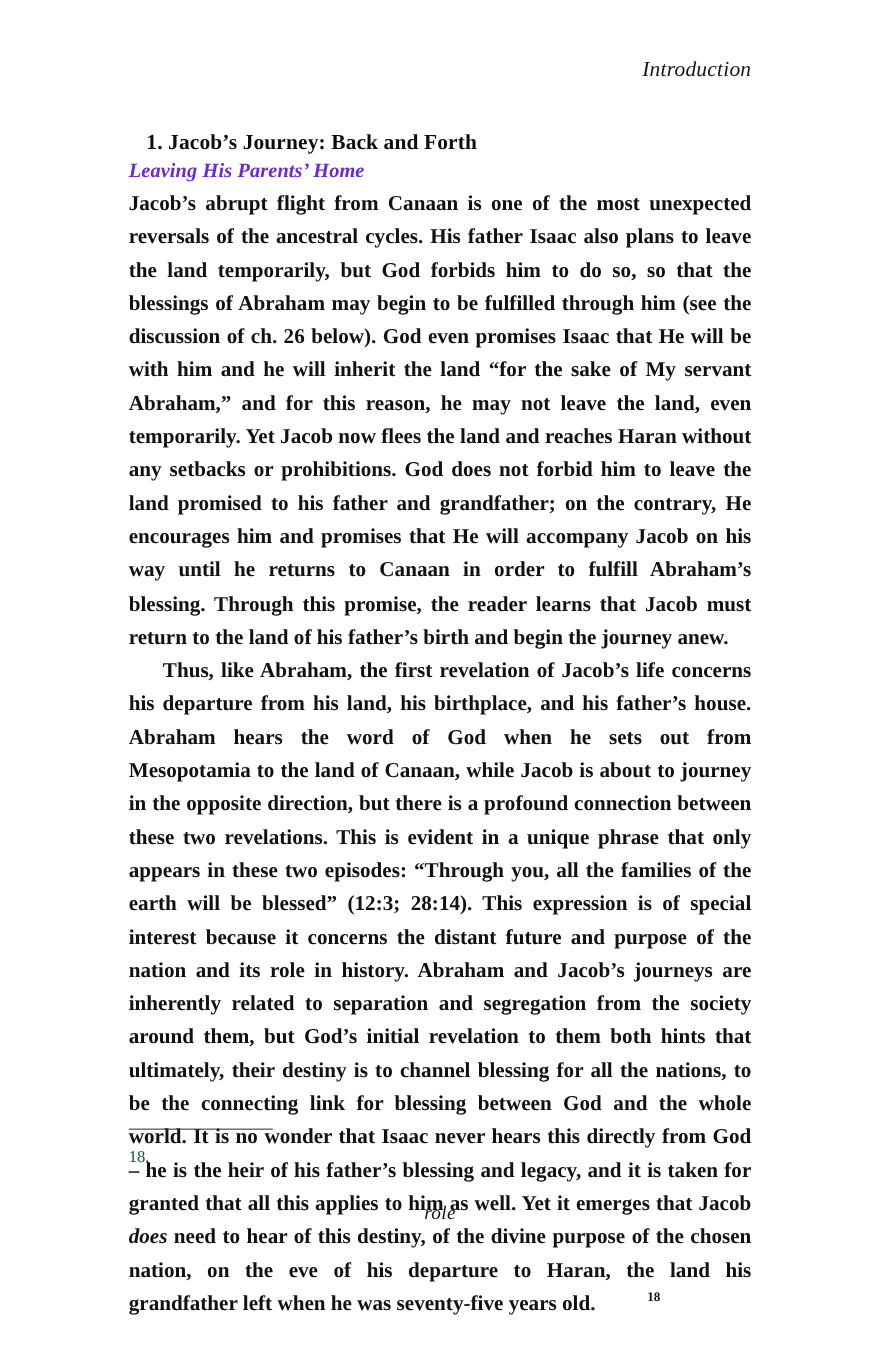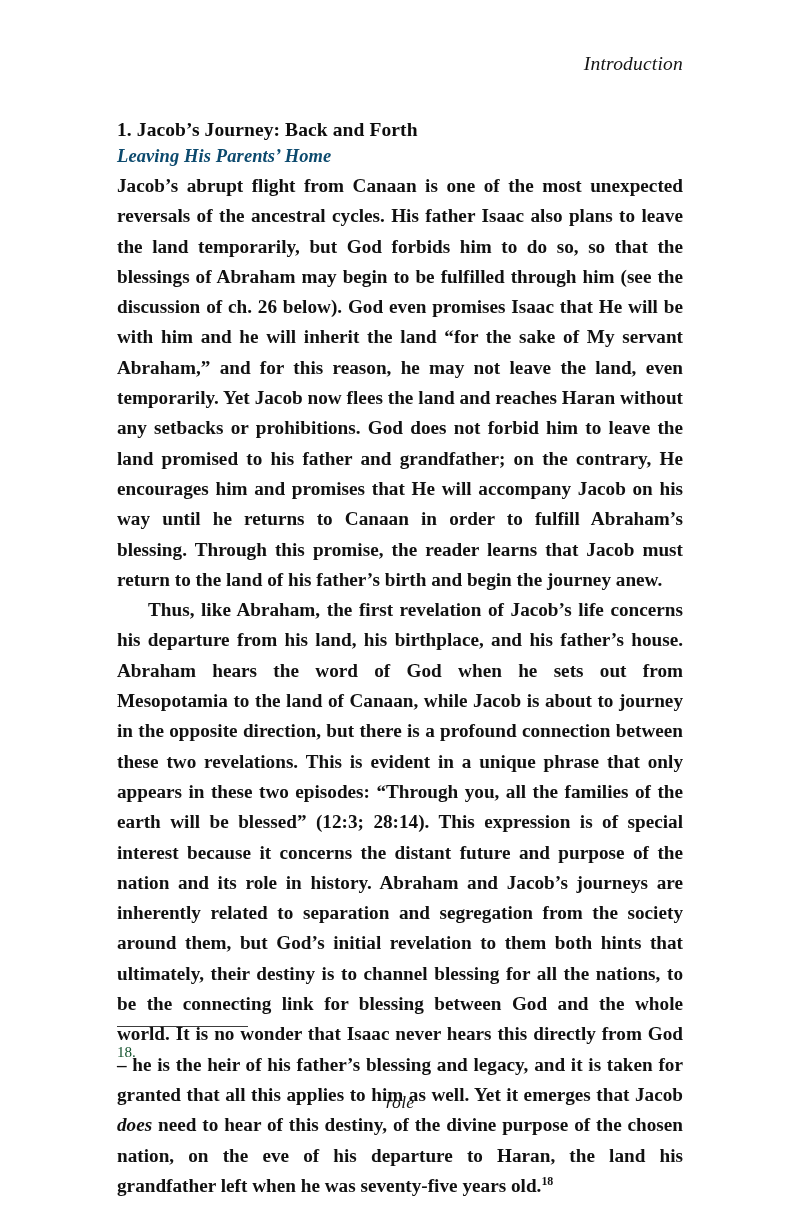--- a/index.html
+++ b/index.html
@@ -40,33 +40,33 @@
   .textblock {
     position: absolute;
     top: 118px;
     left: 117px;
     width: 566px;
   }
 
   h1.section-title {
     font-size: 19.5px;
     font-weight: bold;
-    margin: 0 0 1px 0;
+    margin: 0 0 1px 16px;
     line-height: 1.28;
     letter-spacing: 0.1px;
     color: #0d0d0d;
   }
   h2.subsection-title {
     font-size: 18.5px;
     font-weight: bold;
     font-style: italic;
     margin: 0 0 3px 0;
     line-height: 1.3;
     letter-spacing: 0.1px;
-    color: #0c4a6e;
+    color: #6d28d9;
   }
 
   p.body-par {
     font-size: 19.2px;
     line-height: 30.3px;
     margin: 0;
     text-align: justify;
     text-justify: inter-word;
     hyphens: manual;
     color: #111111;
@@ -76,20 +76,21 @@
   p.body-par.indented {
     text-indent: 31px;
   }
   p.body-par em {
     font-style: italic;
   }
   sup.fn-ref {
     font-size: 0.62em;
     vertical-align: super;
     line-height: 0;
+    margin-left: 47px;
   }
 
   
   .footnotes {
     position: absolute;
     left: 117px;
     top: 1026px;
     width: 566px;
   }
   .footnote-rule {

